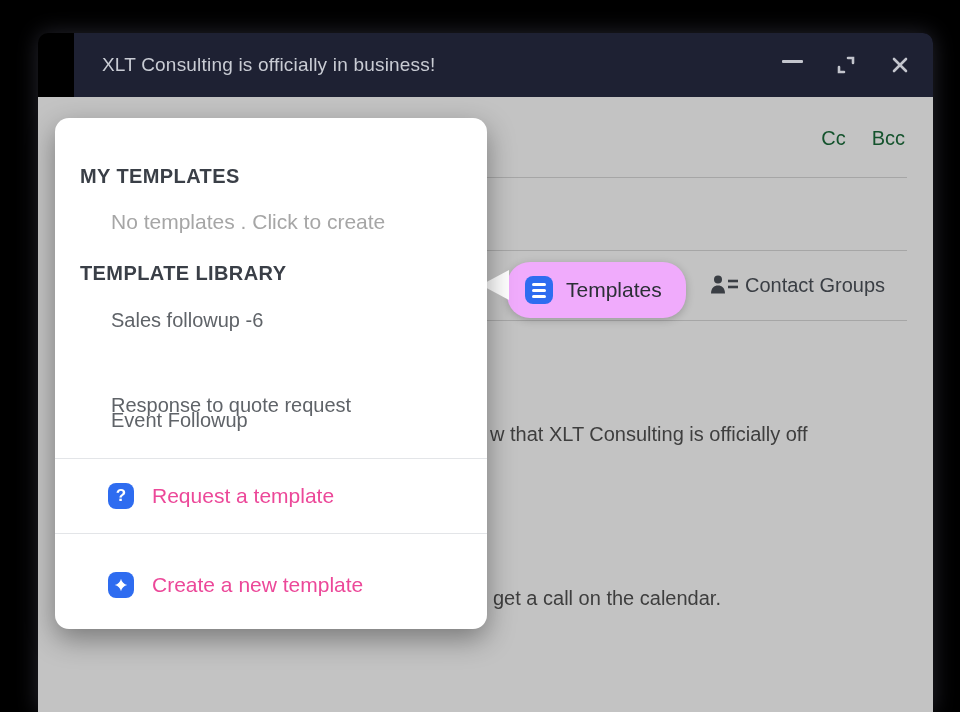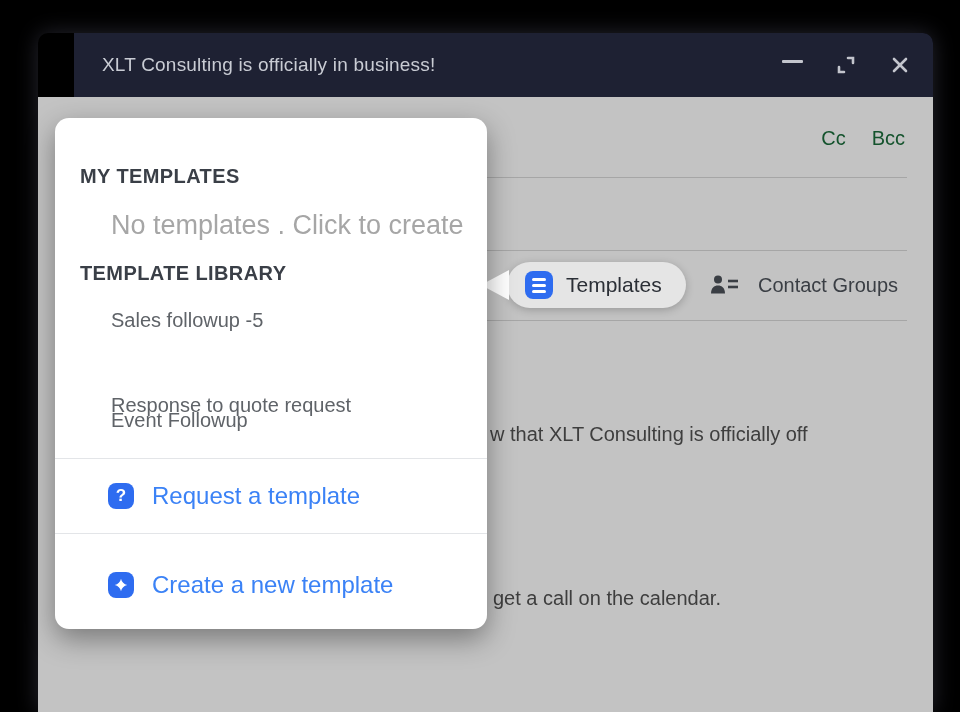--- a/index.html
+++ b/index.html
@@ -72,22 +72,22 @@
     background: #a6a6a6;
   }
   .divider-1 { top: 80px; }
   .divider-2 { top: 153px; }
   .divider-3 { top: 223px; }
 
   
   .templates-pill {
     position: absolute;
     left: 469px; top: 165px;
-    height: 46px;
-    background: #e5e5e5;
+    height: 56px;
+    background: #f0abfc;
     border-radius: 23px;
     display: flex;
     align-items: center;
     padding: 0 24px 0 18px;
     box-shadow: 0 2px 8px rgba(0,0,0,0.22);
     cursor: pointer;
     z-index: 30;
   }
   .templates-pill .tail {
     position: absolute;
@@ -111,21 +111,21 @@
     font-size: 21px;
     color: #2b2f36;
     font-weight: 500;
   }
 
   .contact-groups {
     position: absolute;
     left: 672px; top: 172px;
     height: 32px;
     display: flex; align-items: center;
-    gap: 18px;
+    gap: 5px;
     cursor: pointer;
   }
   .contact-groups .label {
     font-size: 20px;
     color: #3a3e44;
   }
 
   .body-line {
     position: absolute;
     font-size: 20px;
@@ -151,21 +151,21 @@
     position: absolute;
     left: 25px;
     font-size: 20px;
     font-weight: 600;
     color: #3a3f47;
     letter-spacing: 0.4px;
   }
   .pop-empty {
     position: absolute;
     left: 56px;
-    font-size: 27px;
+    font-size: 21px;
     color: #a6a6a6;
     cursor: pointer;
   }
   .pop-item {
     position: absolute;
     left: 56px;
     font-size: 20px;
     color: #5f6368;
     cursor: pointer;
   }
@@ -189,22 +189,22 @@
     width: 26px; height: 26px;
     border-radius: 8px;
     background: #2e6cf0;
     color: #fff;
     display: flex; align-items: center; justify-content: center;
     font-size: 17px;
     font-weight: 700;
     flex: 0 0 auto;
   }
   .pop-action .label {
-    font-size: 24px;
-    color: #3b82f6;
+    font-size: 21px;
+    color: #ec4899;
   }
 </style>
 </head>
 <body>
 
 <div class="window">
 
   <div class="titlebar">
     <span class="titlebar-title">XLT Consulting is officially in business!</span>
     <div class="titlebar-controls">
@@ -271,21 +271,21 @@
 </div>
 
 <div class="popover">
 
   <div class="pop-section-header" style="top:47px;">MY TEMPLATES</div>
 
   <div class="pop-empty" style="top:92px;">No templates . Click to create</div>
 
   <div class="pop-section-header" style="top:144px;">TEMPLATE LIBRARY</div>
 
-  <div class="pop-item" style="top:191px;">Sales followup -5</div>
+  <div class="pop-item" style="top:191px;">Sales followup -6</div>
   <div class="pop-item" style="top:241px;margin-top:35px;">Response to quote request</div>
   <div class="pop-item" style="top:291px;">Event Followup</div>
 
   <div class="pop-divider" style="top:340px;"></div>
 
   <div class="pop-action" style="top:354px;">
     <span class="action-icon">?</span>
     <span class="label">Request a template</span>
   </div>
 

